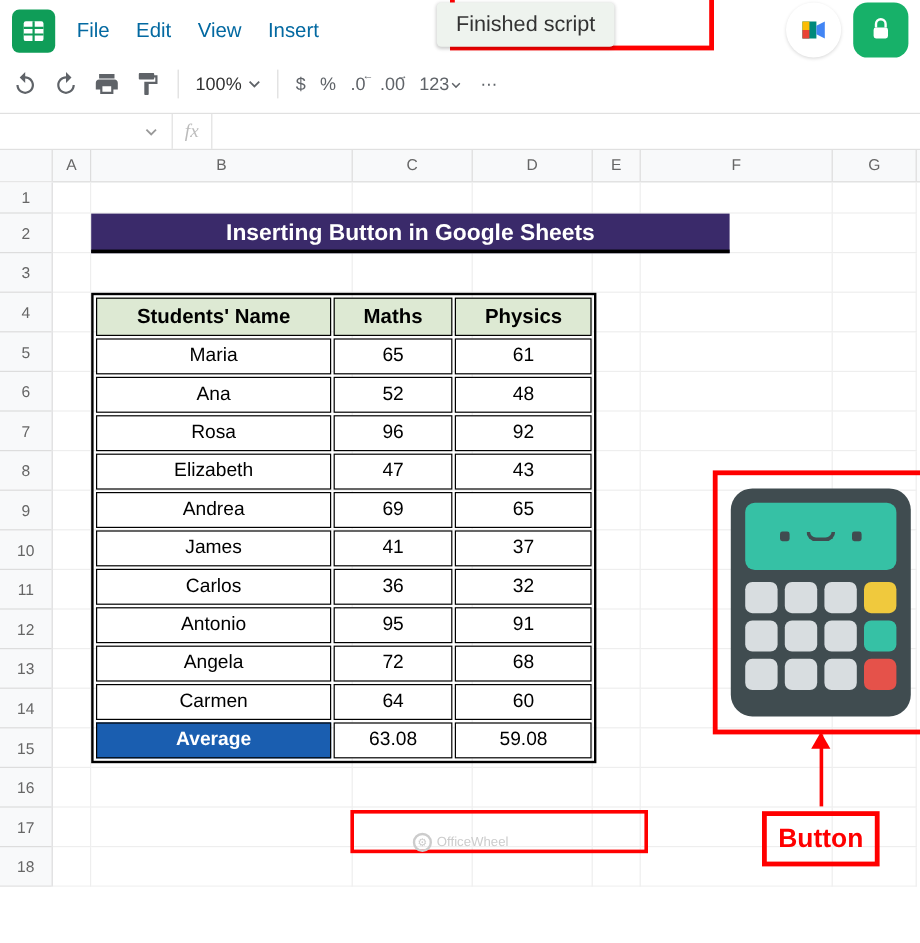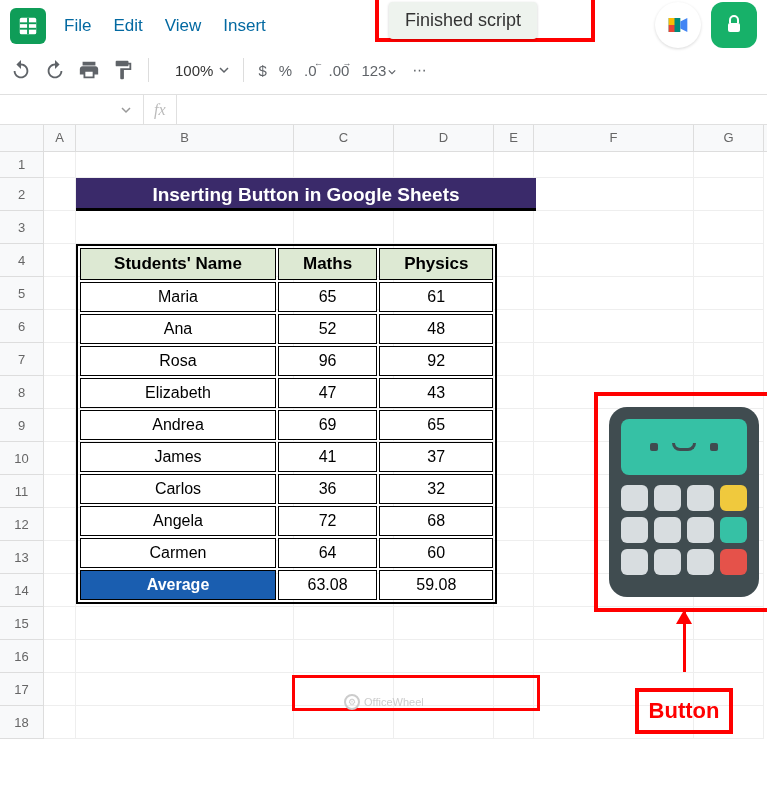--- a/index.html
+++ b/index.html
@@ -4,32 +4,32 @@
 <style>
 * { box-sizing: border-box; margin: 0; padding: 0; }
 body { font-family: Arial, sans-serif; font-size: 14px; background: #fff; width: 767px; overflow: hidden; }
 
 .topbar { display: flex; align-items: center; padding: 8px 10px; position: relative; }
 .logo { width: 36px; height: 36px; background: #0f9d58; border-radius: 6px; display: flex; align-items: center; justify-content: center; margin-right: 18px; }
 .logo svg { width: 22px; height: 22px; }
 .menu { display: flex; gap: 22px; color: #0369a1; font-size: 17px; }
 .menu span { cursor: pointer; }
 
-.tooltip { position: absolute; left: 389px; top: 2px; background: #eef3ee; border-radius: 4px; padding: 8px 16px; font-size: 18px; color: #333; box-shadow: 0 1px 3px rgba(0,0,0,0.2); }
+.tooltip { position: absolute; left: 364px; top: 2px; background: #eef3ee; border-radius: 4px; padding: 8px 16px; font-size: 18px; color: #333; box-shadow: 0 1px 3px rgba(0,0,0,0.2); }
 .tooltip-border { position: absolute; left: 375px; top: -4px; width: 220px; height: 46px; border: 4px solid #f00; }
 
 .top-icons { position: absolute; right: 10px; top: 2px; display: flex; gap: 10px; }
 .meet-icon { width: 46px; height: 46px; border-radius: 50%; background: #fff; box-shadow: 0 1px 3px rgba(0,0,0,0.15); display: flex; align-items: center; justify-content: center; }
 .share-icon { width: 46px; height: 46px; border-radius: 12px; background: #17b169; display: flex; align-items: center; justify-content: center; }
 
 .toolbar { display: flex; align-items: center; padding: 6px 10px 12px; gap: 10px; border-bottom: 1px solid #e0e0e0; }
 .tb-group { display: flex; align-items: center; gap: 12px; }
 .tb-sep { width: 1px; height: 24px; background: #ddd; margin: 0 4px; }
 .tb-icon { width: 22px; height: 22px; color: #5f6368; display: flex; align-items: center; justify-content: center; cursor: pointer; }
-.zoom { font-size: 15px; color: #333; display: flex; align-items: center; gap: 6px; margin-left: 12px; }
+.zoom { font-size: 15px; color: #333; display: flex; align-items: center; gap: 6px; }
 .tb-txt { font-size: 15px; color: #5f6368; }
 
 .fx-bar { display: flex; align-items: center; border-bottom: 1px solid #e0e0e0; height: 30px; }
 .fx-name { width: 143px; text-align: right; padding-right: 12px; color: #999; display: flex; justify-content: flex-end; align-items: center; gap: 4px; }
 .fx-name svg { width: 10px; height: 10px; }
 .fx-sep { width: 1px; height: 100%; background: #e0e0e0; }
 .fx-label { font-style: italic; color: #bbb; padding: 0 10px; font-size: 16px; font-family: Georgia, serif; }
 
 .grid { position: relative; }
 .col-headers { display: flex; background: #f8f9fa; border-bottom: 1px solid #ddd; }
@@ -41,21 +41,21 @@
 .row-headers { width: 44px; background: #f8f9fa; border-right: 1px solid #ddd; }
 .rh { height: 33px; text-align: center; line-height: 33px; color: #666; font-size: 13px; border-bottom: 1px solid #ddd; }
 .rh-1 { height: 26px; line-height: 26px; }
 
 .cells { position: relative; flex: 1; }
 .row { display: flex; height: 33px; }
 .row-1 { height: 26px; }
 .cell { border-right: 1px solid #eee; border-bottom: 1px solid #eee; }
 .c-A { width: 32px; } .c-B { width: 218px; } .c-C { width: 100px; } .c-D { width: 100px; } .c-E { width: 40px; } .c-F { width: 160px; } .c-G { width: 70px; }
 
-.title-banner { position: absolute; left: 32px; top: 26px; width: 460px; height: 33px; background: #3a2a6a; border-bottom: 3px solid #000; color: #fff; font-weight: bold; font-size: 19px; text-align: center; line-height: 33px; }
+.title-banner { position: absolute; left: 32px; top: 26px; width: 532px; height: 33px; background: #3a2a6a; border-bottom: 3px solid #000; color: #fff; font-weight: bold; font-size: 19px; text-align: center; line-height: 33px; }
 
 .data-table { position: absolute; left: 32px; top: 92px; border: 2px solid #000; }
 .data-table tr { }
 .data-table th { background: #dde9d3; font-weight: bold; font-size: 17px; padding: 5px 24px; border: 1px solid #000; }
 .data-table td { background: #fff; font-size: 16px; padding: 5px 8px; border: 1px solid #000; text-align: center; }
 .th-name { width: 196px; } .th-m { width: 80px; } .th-p { width: 80px; }
 .avg-row td { background: #1a5eb0; color: #fff; font-weight: bold; }
 .avg-val { background: #fff !important; color: #000 !important; font-weight: normal !important; }
 
 .avg-border { position: absolute; left: 248px; top: 523px; width: 248px; height: 36px; border: 3px solid #f00; }
@@ -65,21 +65,21 @@
 .calc-screen { background: #36c1a5; border-radius: 8px; height: 56px; display: flex; align-items: center; justify-content: center; gap: 14px; }
 .calc-eye { width: 8px; height: 8px; background: #404c50; border-radius: 2px; }
 .calc-mouth { width: 24px; height: 8px; border: 3px solid #404c50; border-top: none; border-radius: 0 0 14px 14px; }
 .calc-keys { margin-top: 10px; display: grid; grid-template-columns: repeat(4, 1fr); gap: 6px; }
 .calc-key { height: 26px; border-radius: 6px; background: #d8dde0; }
 .calc-key.y { background: #f0c93d; } .calc-key.g { background: #36c1a5; } .calc-key.r { background: #e5524a; }
 
 .arrow-box { position: absolute; left: 560px; top: 460px; width: 160px; text-align: center; }
 .arrow-line { width: 3px; height: 60px; background: #f00; margin: 0 auto; position: relative; }
 .arrow-head { position: absolute; top: -2px; left: -7px; width: 0; height: 0; border-left: 8px solid transparent; border-right: 8px solid transparent; border-bottom: 14px solid #f00; }
-.button-label { border: 4px solid #f00; padding: 6px 10px; font-size: 22px; font-weight: bold; color: #f00; display: inline-block; margin-top: 16px; }
+.button-label { border: 4px solid #f00; padding: 6px 10px; font-size: 22px; font-weight: bold; color: #f00; display: inline-block; margin-top: 4px; }
 
 .watermark { position: absolute; left: 300px; top: 542px; font-size: 11px; color: #ccc; display: flex; align-items: center; gap: 4px; }
 .watermark-circle { width: 16px; height: 16px; border: 2px solid #ccc; border-radius: 50%; display: inline-flex; align-items: center; justify-content: center; font-size: 9px; }
 </style>
 </head>
 <body>
 
 <div class="topbar">
   <div class="logo">
     <svg viewBox="0 0 24 24">
@@ -406,20 +406,25 @@
               <td>James</td>
               <td>41</td>
               <td>37</td>
             </tr>
             <tr>
               <td>Carlos</td>
               <td>36</td>
               <td>32</td>
             </tr>
             <tr>
+              <td>Antonio</td>
+              <td>95</td>
+              <td>91</td>
+            </tr>
+            <tr>
               <td>Angela</td>
               <td>72</td>
               <td>68</td>
             </tr>
             <tr>
               <td>Carmen</td>
               <td>64</td>
               <td>60</td>
             </tr>
           </tbody>

